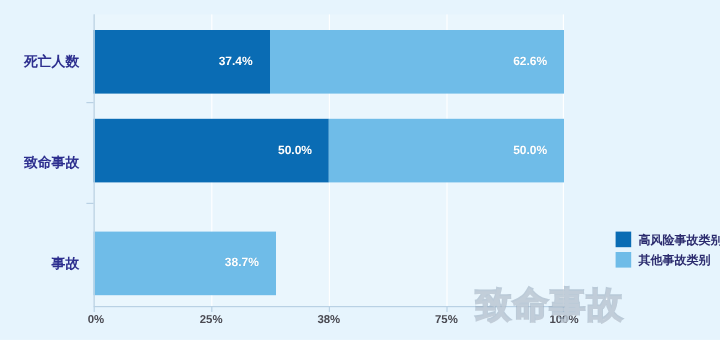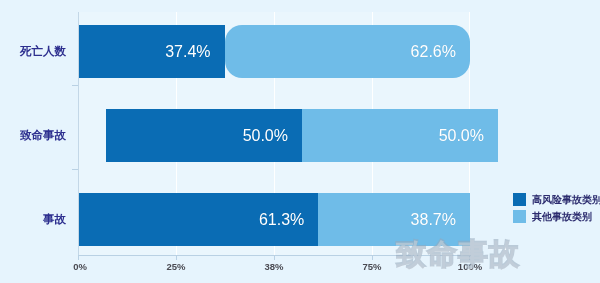--- a/index.html
+++ b/index.html
@@ -89,22 +89,22 @@
   .bar-seg {
     height: 100%;
     display: flex;
     align-items: center;
     justify-content: flex-end;
     box-sizing: border-box;
     overflow: hidden;
   }
   .bar-seg .seg-label {
     color: #ffffff;
-    font-size: 16px;
-    font-weight: normal;
+    font-size: 10px;
+    font-weight: bold;
     letter-spacing: 0px;
     padding-right: 14px;
     white-space: nowrap;
     text-shadow: 0 0 1px rgba(0,0,0,0.10);
   }
 
   
   .cat-label {
     position: absolute;
     right: 534px; 
@@ -179,38 +179,35 @@
     <div class="gridline axis-start" style="left:0px;"></div>
     <div class="gridline" style="left:98px;"></div>
     <div class="gridline" style="left:196px;"></div>
     <div class="gridline" style="left:294px;"></div>
     <div class="gridline" style="left:391px;"></div>
 
     <div class="bar-row" style="top:13px;height:53px;">
       <div class="bar-seg" style="width:37.4%;background:#0a6cb4;">
         <span class="seg-label">37.4%</span>
       </div>
-      <div class="bar-seg" style="width:62.6%;background:#6fbce8;border-radius:17px;">
+      <div class="bar-seg" style="width:62.6%;background:#6fbce8;">
         <span class="seg-label">62.6%</span>
       </div>
     </div>
 
-    <div class="bar-row" style="top:97px;height:53px;margin-left:28px;">
+    <div class="bar-row" style="top:87px;height:53px;">
       <div class="bar-seg" style="width:50%;background:#0a6cb4;">
         <span class="seg-label">50.0%</span>
       </div>
       <div class="bar-seg" style="width:50%;background:#6fbce8;">
         <span class="seg-label">50.0%</span>
       </div>
     </div>
 
     <div class="bar-row" style="top:181px;height:53px;">
-      <div class="bar-seg" style="width:61.3%;background:#0a6cb4;">
-        <span class="seg-label">61.3%</span>
-      </div>
       <div class="bar-seg" style="width:38.7%;background:#6fbce8;">
         <span class="seg-label">38.7%</span>
       </div>
     </div>
   </div>
 
   <div id="y-axis-line"></div>
   <div id="x-axis-line"></div>
 
   <div class="y-tick" style="top:85px;"></div>

